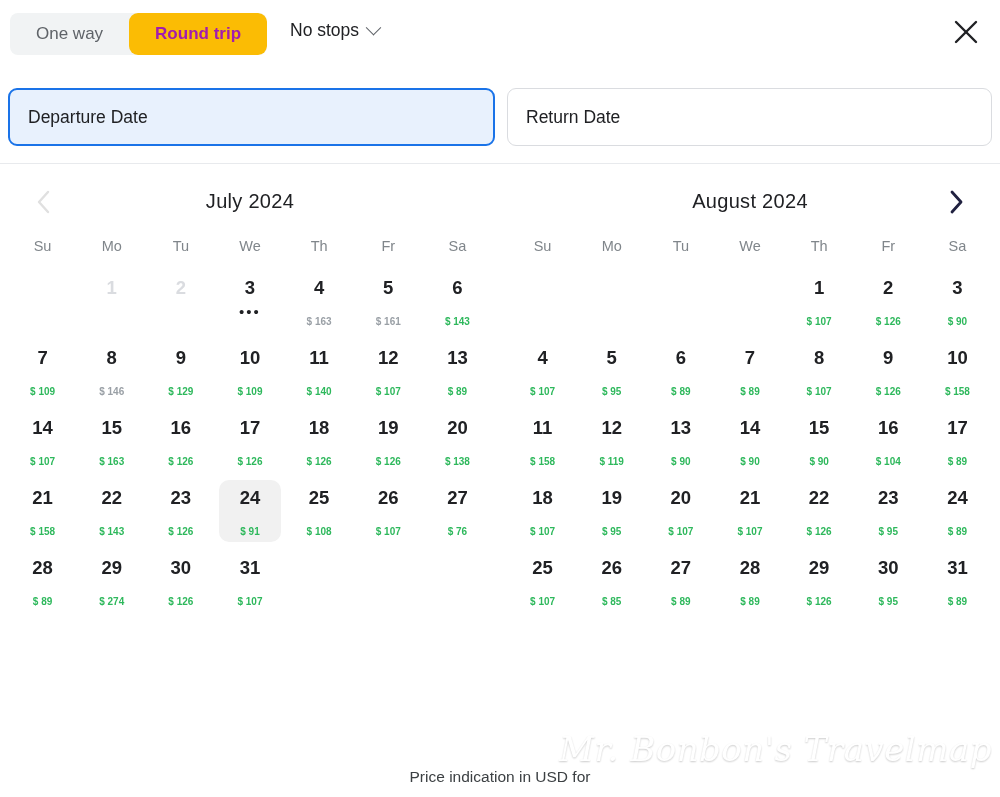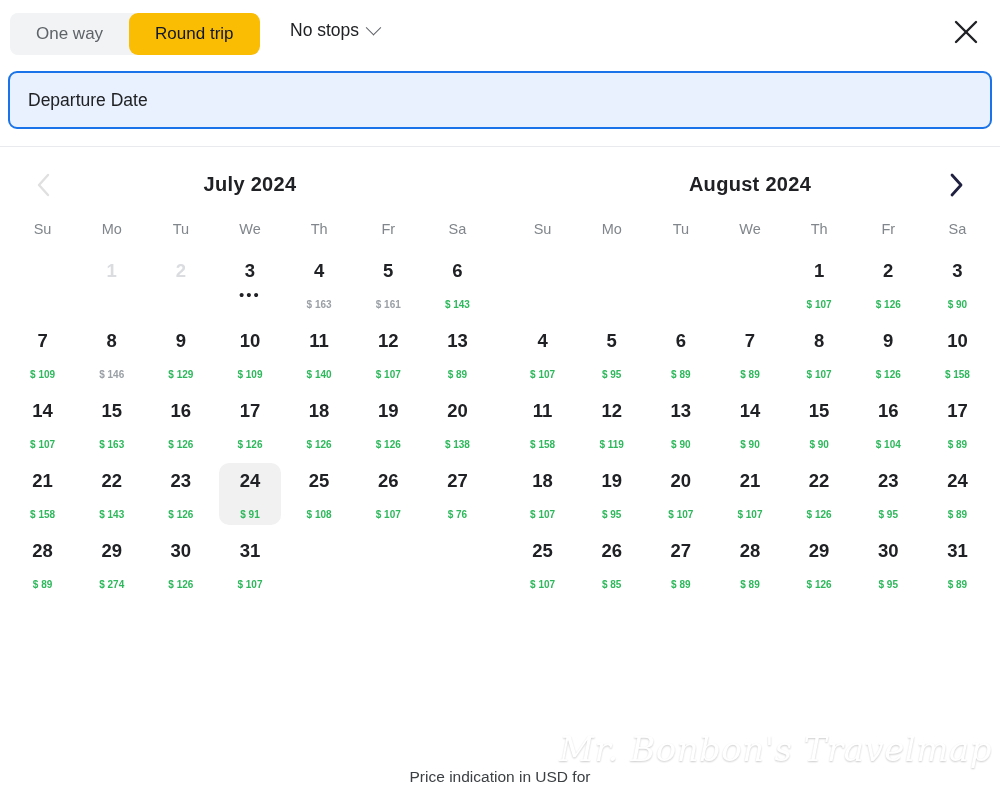--- a/index.html
+++ b/index.html
@@ -42,22 +42,22 @@
     padding: 0 26px;
     font-size: 17px;
     color: #5f6368;
     border-radius: 9px;
     cursor: pointer;
     white-space: nowrap;
   }
 
   .trip-tab.active {
     background: #fbbc04;
-    color: #0f172a;
-    font-weight: 400;
+    color: #a21caf;
+    font-weight: 700;
   }
 
   .stops-select {
     position: absolute;
     left: 290px;
     top: 20px;
     display: flex;
     align-items: center;
     gap: 9px;
     font-size: 17.5px;
@@ -85,21 +85,21 @@
     justify-content: center;
     cursor: pointer;
   }
   .close-btn svg { display: block; }
 
   
   .date-fields {
     display: flex;
     gap: 12px;
     padding: 0 8px;
-    margin-top: 3px;
+    margin-top: 20px;
   }
 
   .date-field {
     flex: 1;
     height: 58px;
     border-radius: 9px;
     display: flex;
     align-items: center;
     padding: 0 18px;
     font-size: 17.5px;
@@ -145,21 +145,21 @@
   .nav-arrow.next { right: 24px; }
 
   .month {
     width: 500px;
     padding: 0 8px;
   }
 
   .month-title {
     text-align: center;
     font-size: 20px;
-    font-weight: bold;
+    font-weight: normal;
     color: #202124;
     letter-spacing: 0.3px;
     padding: 18px 0 0;
   }
 
   .dow-row {
     display: grid;
     grid-template-columns: repeat(7, 1fr);
     margin-top: 25px;
   }
@@ -275,20 +275,23 @@
       <line x1="3" y1="3" x2="23" y2="23" stroke="#202124" stroke-width="2.4" stroke-linecap="round"></line>
       <line x1="23" y1="3" x2="3" y2="23" stroke="#202124" stroke-width="2.4" stroke-linecap="round"></line>
     </svg>
   </div>
 </div>
 
 <div class="date-fields">
   <div class="date-field focused">
     <span>Departure Date</span>
   </div>
+  <div class="date-field plain">
+    <span>Return Date</span>
+  </div>
 </div>
 
 <div class="divider"></div>
 
 <div class="cal-wrap">
 
   <div class="nav-arrow prev">
     <svg width="16" height="26" viewBox="0 0 16 26">
       <polyline points="12,3 3,13 12,23" fill="none" stroke="#e0e0e0" stroke-width="2.4" stroke-linecap="round" stroke-linejoin="round"></polyline>
     </svg>

